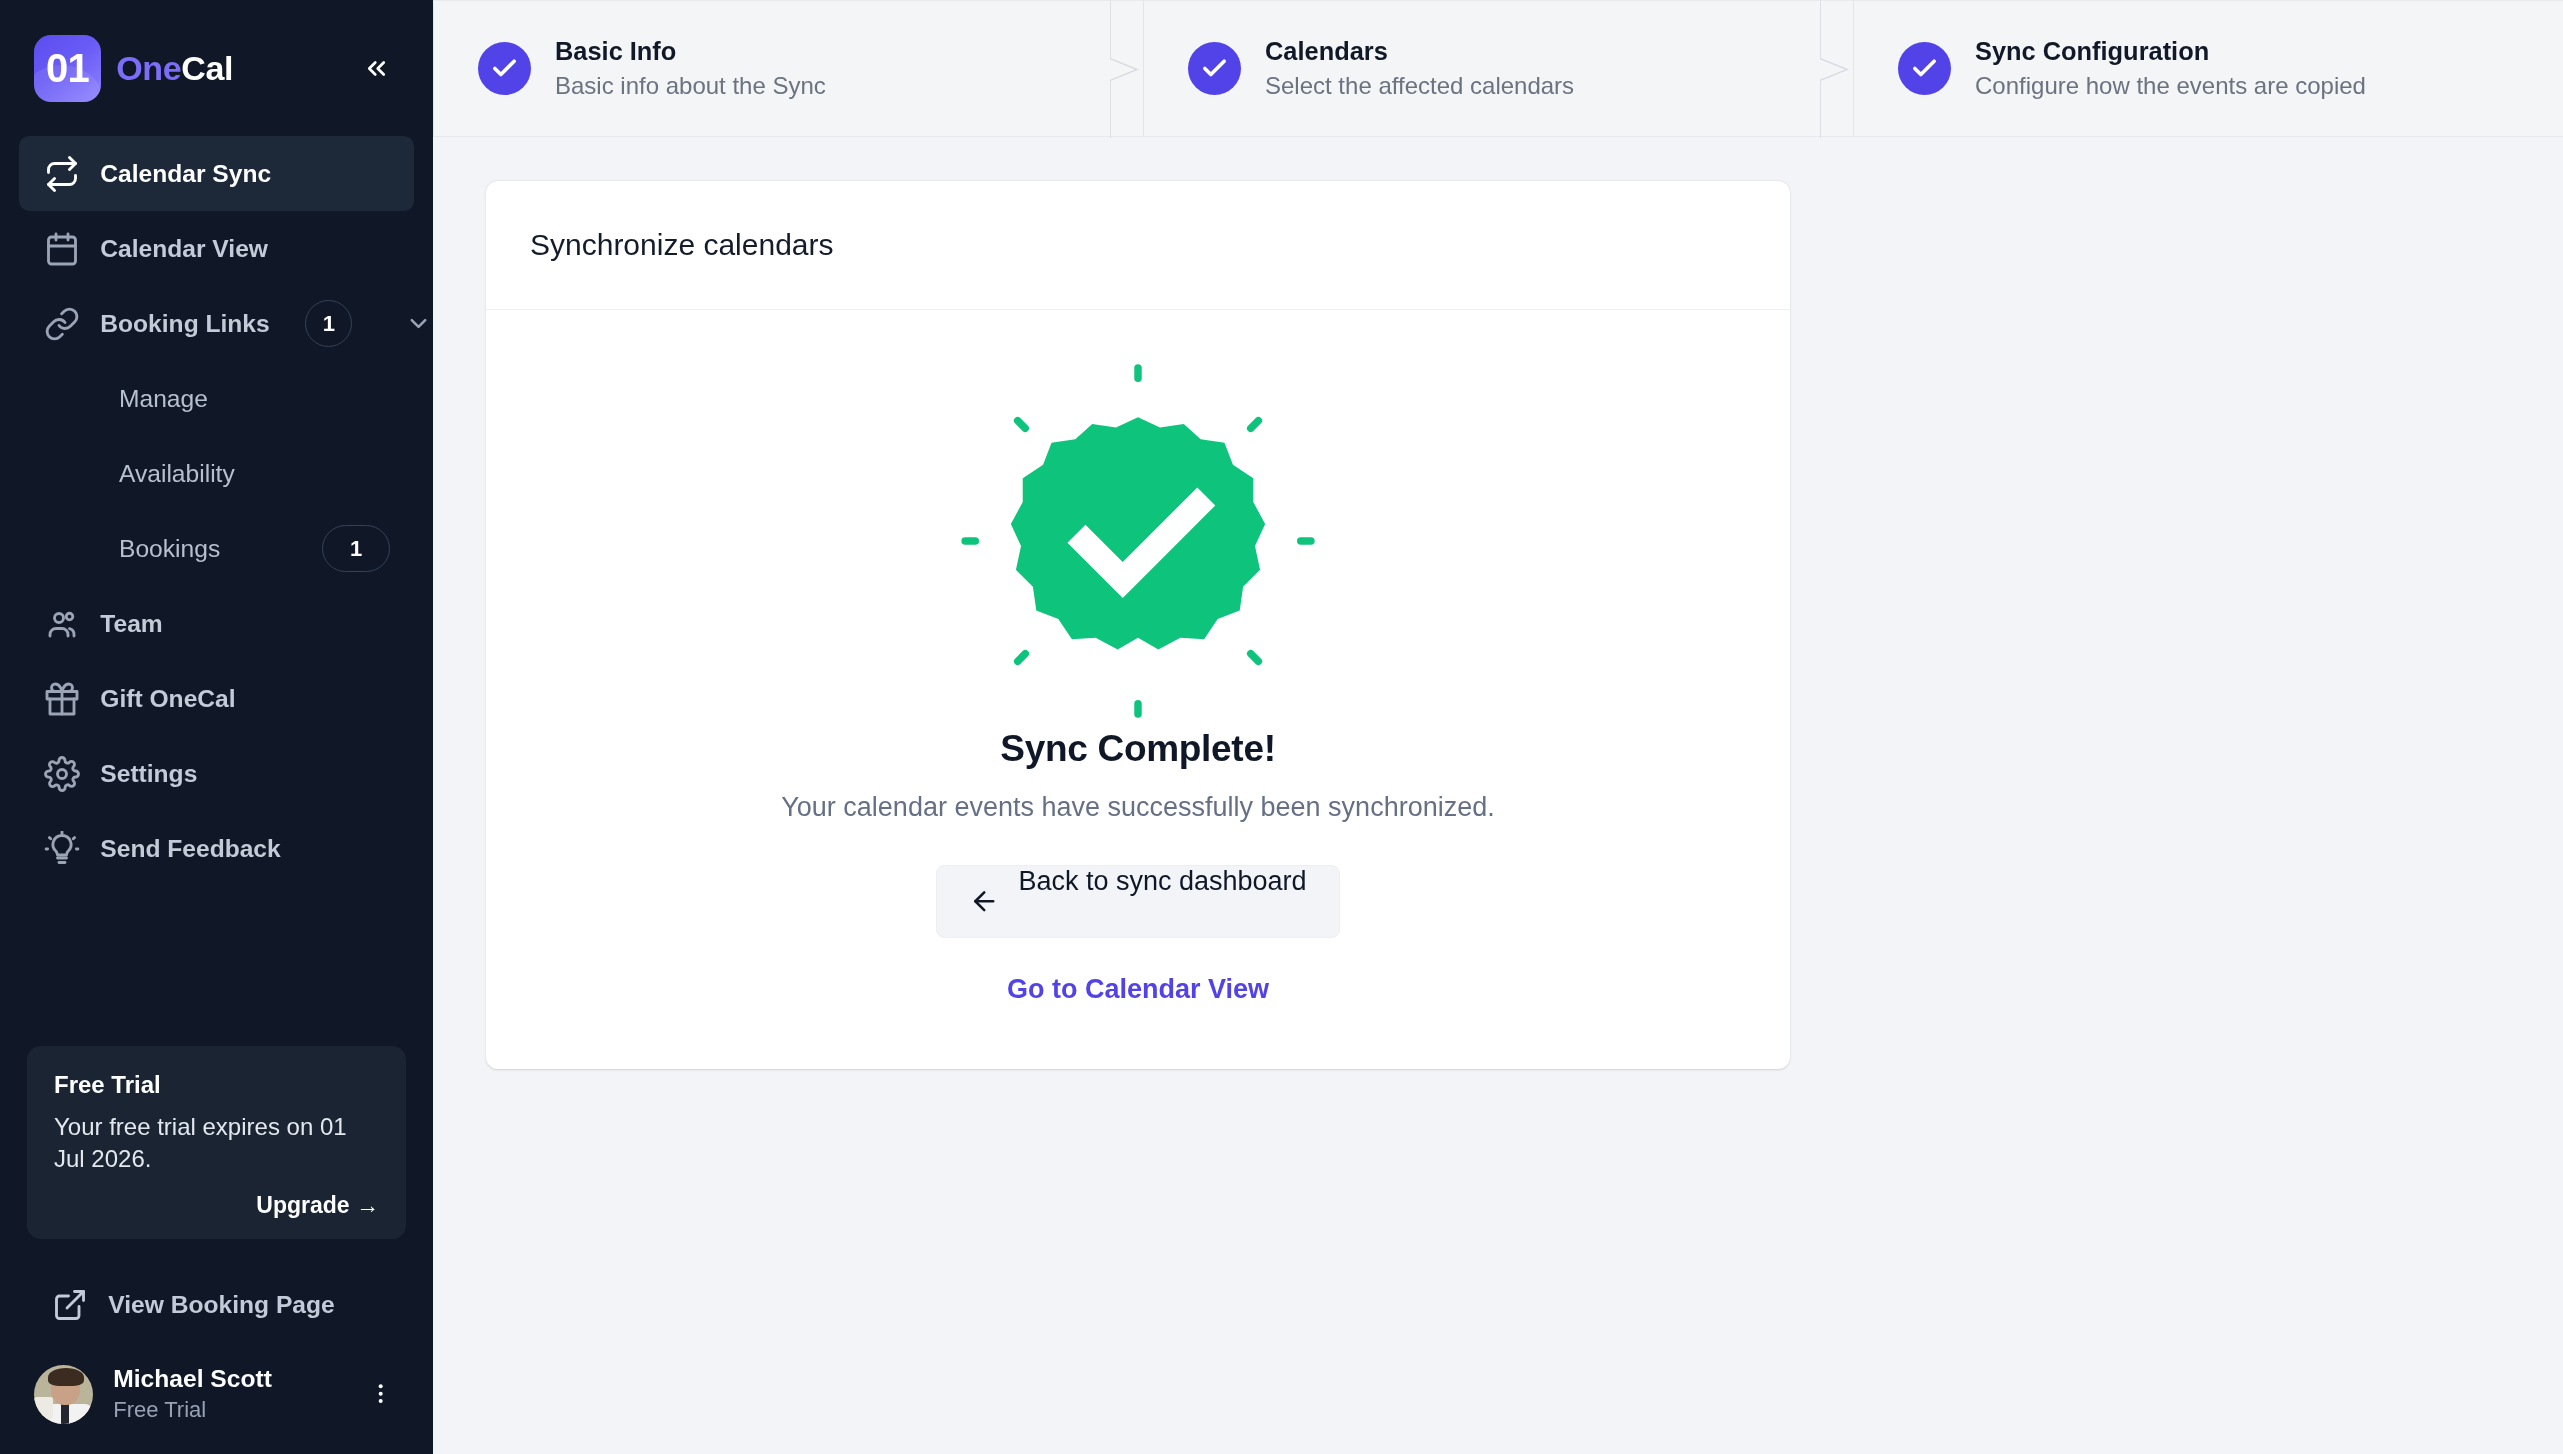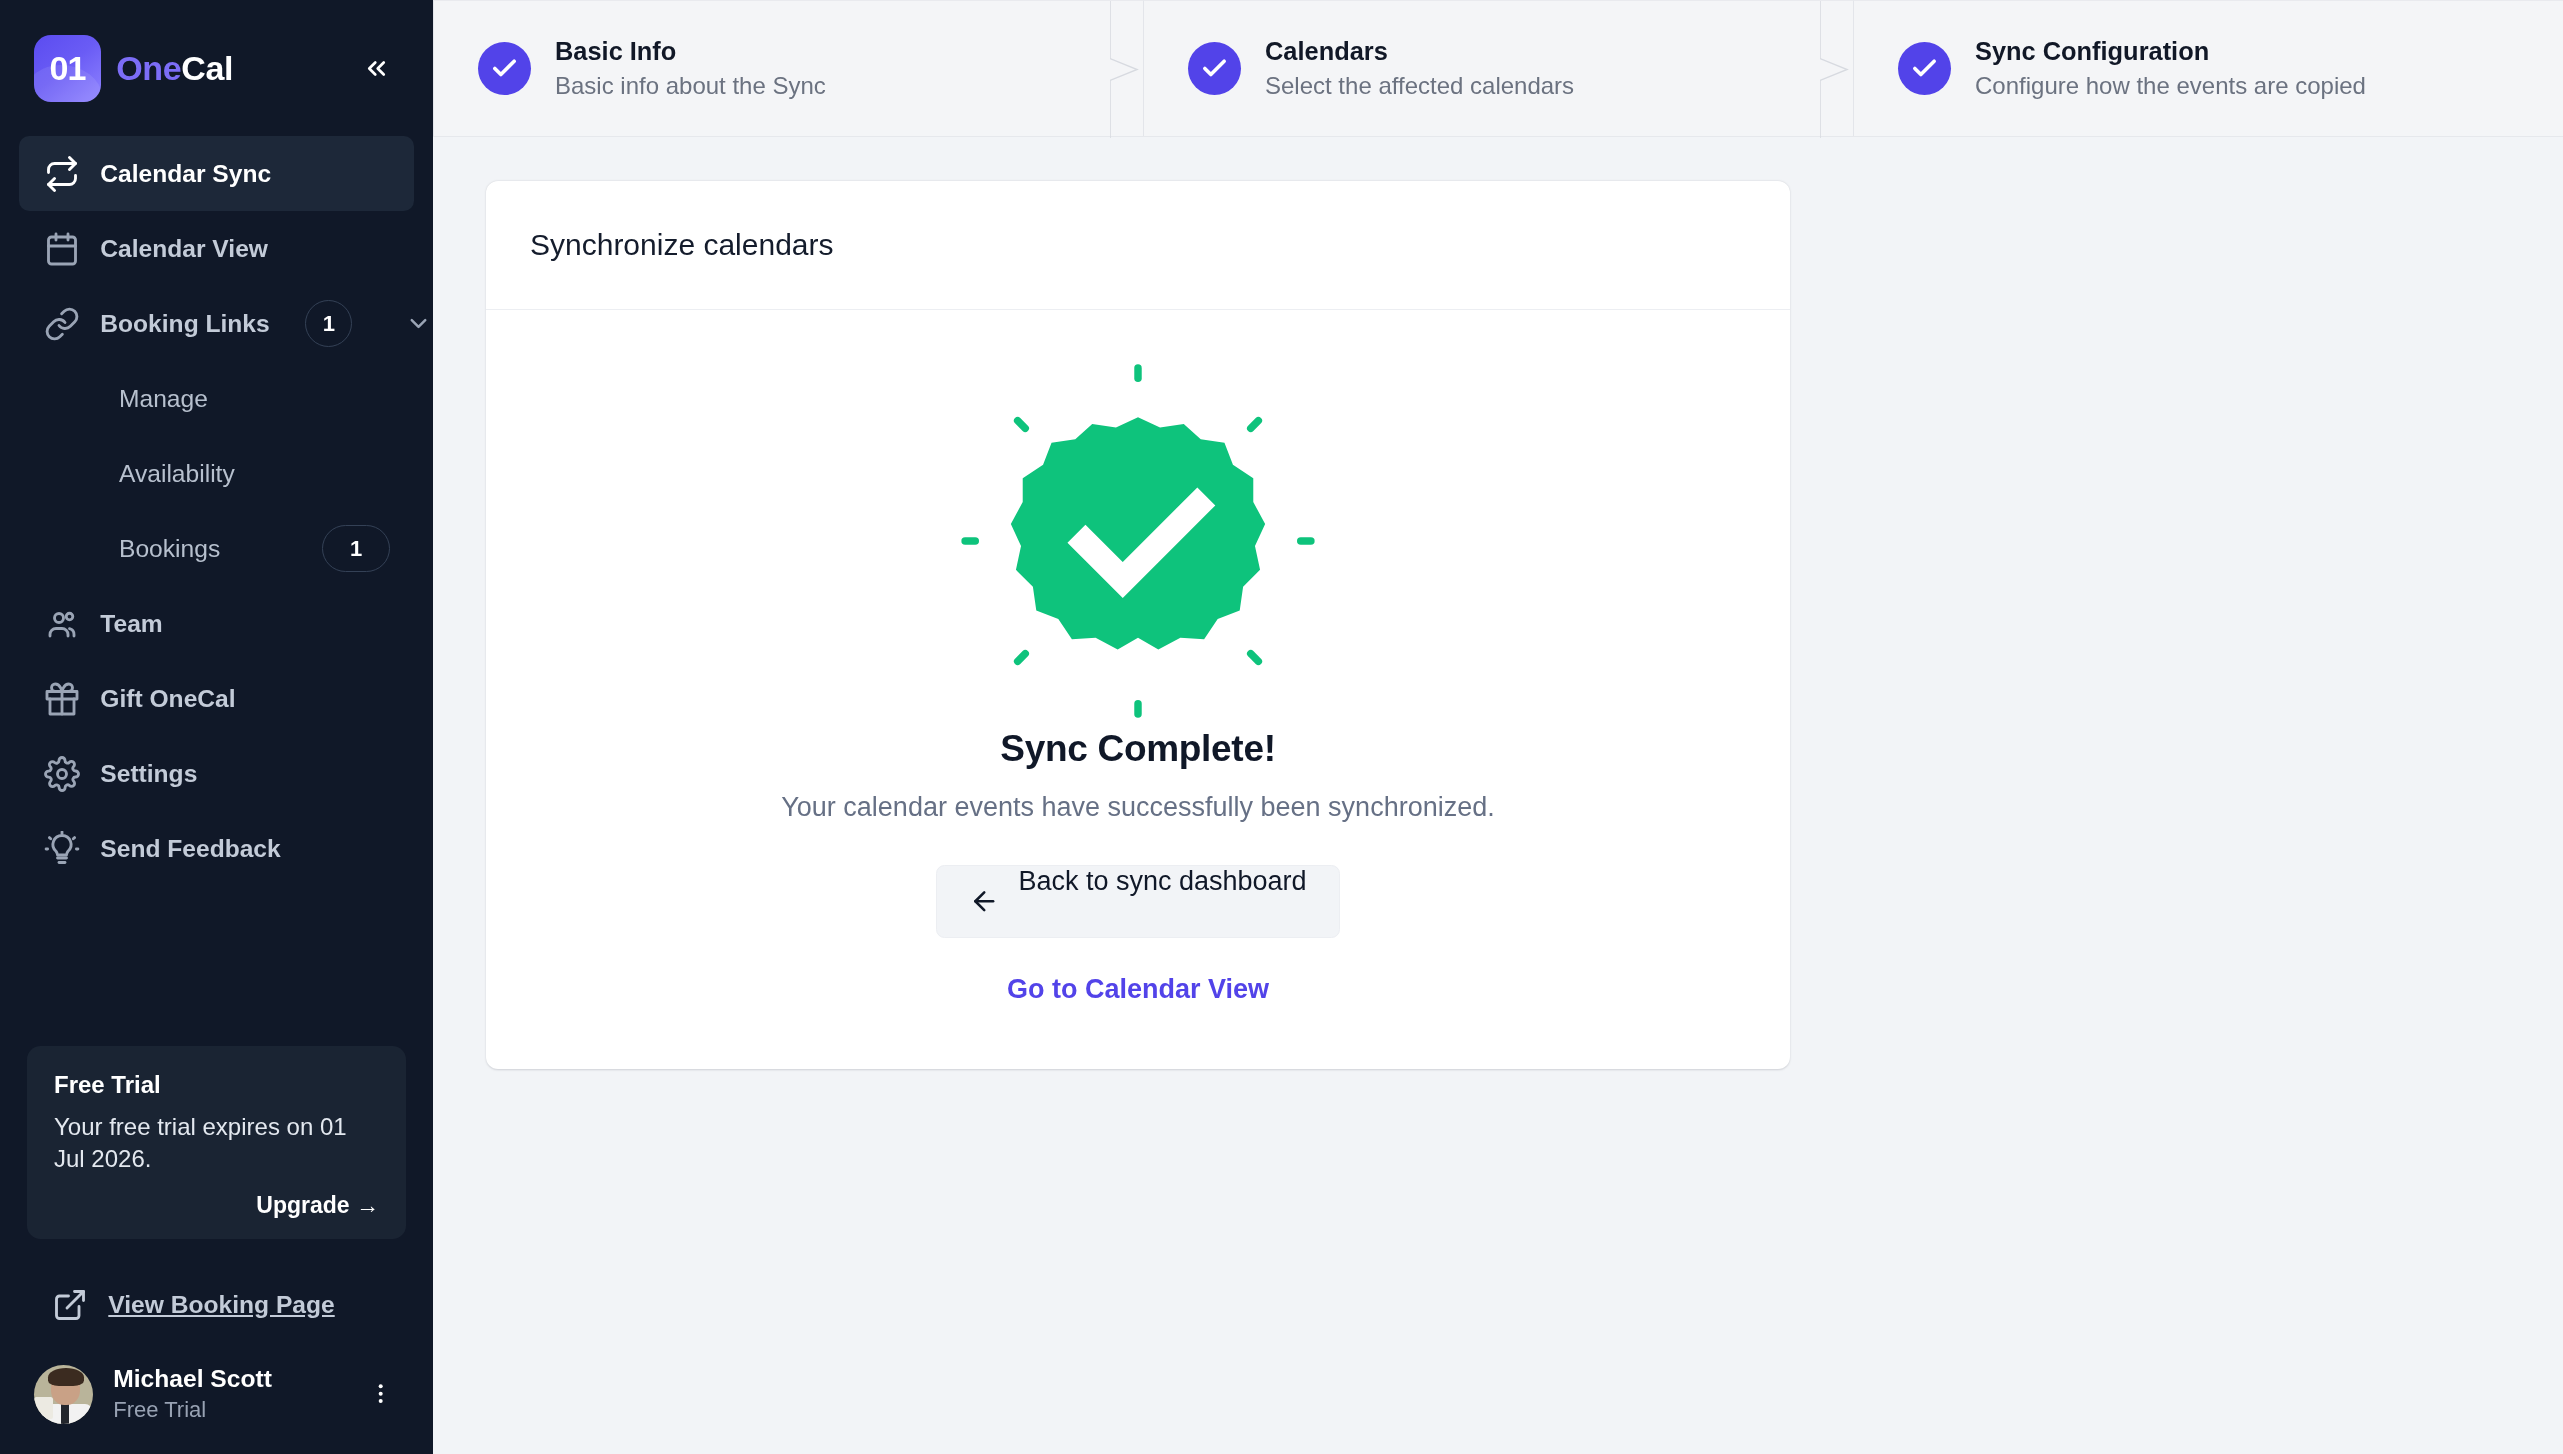--- a/index.html
+++ b/index.html
@@ -32,21 +32,21 @@
     position: relative; overflow: hidden;
     display: flex; align-items: center; justify-content: center;
   }
   .brand-logo::after {
     content: ""; position: absolute; left: -8.5px; bottom: -22px;
     width: 76px; height: 59px; border-radius: 50% 60% 40% 50%;
     background: rgba(255,255,255,0.09);
   }
   .brand-logo span {
     position: relative; z-index: 2;
-    color: #ffffff; font-size: 34px; font-weight: 700; letter-spacing: -0.8px;
+    color: #ffffff; font-size: 40px; font-weight: 700; letter-spacing: -0.8px;
   }
   .brand-name { font-size: 34px; font-weight: 700; letter-spacing: -0.4px; }
   .brand-name .b1 { color: #7c6df7; }
   .brand-name .b2 { color: #ffffff; }
   .collapse-btn {
     width: 46px; height: 46px; display: flex; align-items: center; justify-content: center;
     color: #ffffff; cursor: pointer; border-radius: 6.8px;
   }
 
   .sb-nav { padding: 0 19px; }
@@ -89,21 +89,21 @@
   .trial-text { color: #e3e8ef; font-size: 24px; line-height: 1.33; }
   .trial-upgrade {
     margin-top: 17px; text-align: right;
     color: #ffffff; font-size: 23px; font-weight: 600; cursor: pointer;
   }
 
   .sb-link {
     height: 73px; display: flex; align-items: center; gap: 20.3px;
     padding: 0 51px; color: #c3cbd8; cursor: pointer;
   }
-  .sb-link .nav-label { font-weight: 700; text-decoration: underline; }
+  .sb-link .nav-label { font-weight: 700; }
 
   .sb-user {
     border-top: 0.8px solid #1c273600;
     height: 105px; display: flex; align-items: center;
     padding: 0 34px; gap: 20.3px;
   }
   .avatar {
     width: 59px; height: 59px; border-radius: 50%;
     overflow: hidden; flex-shrink: 0; position: relative;
     background: #b9b49a;

